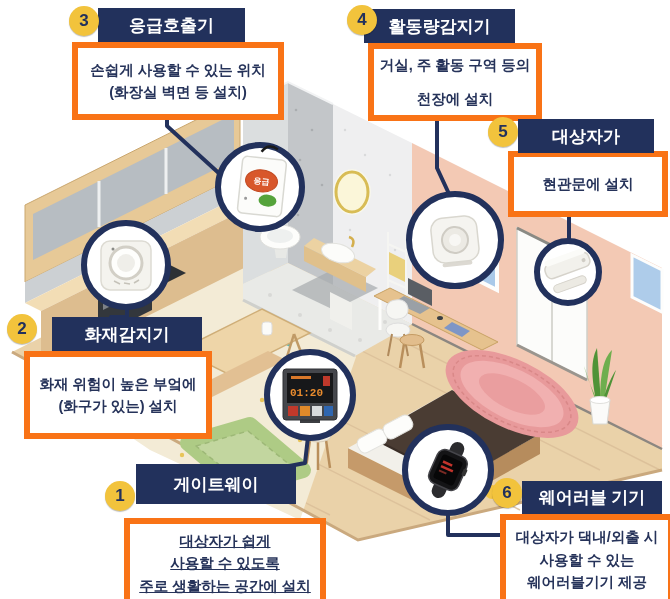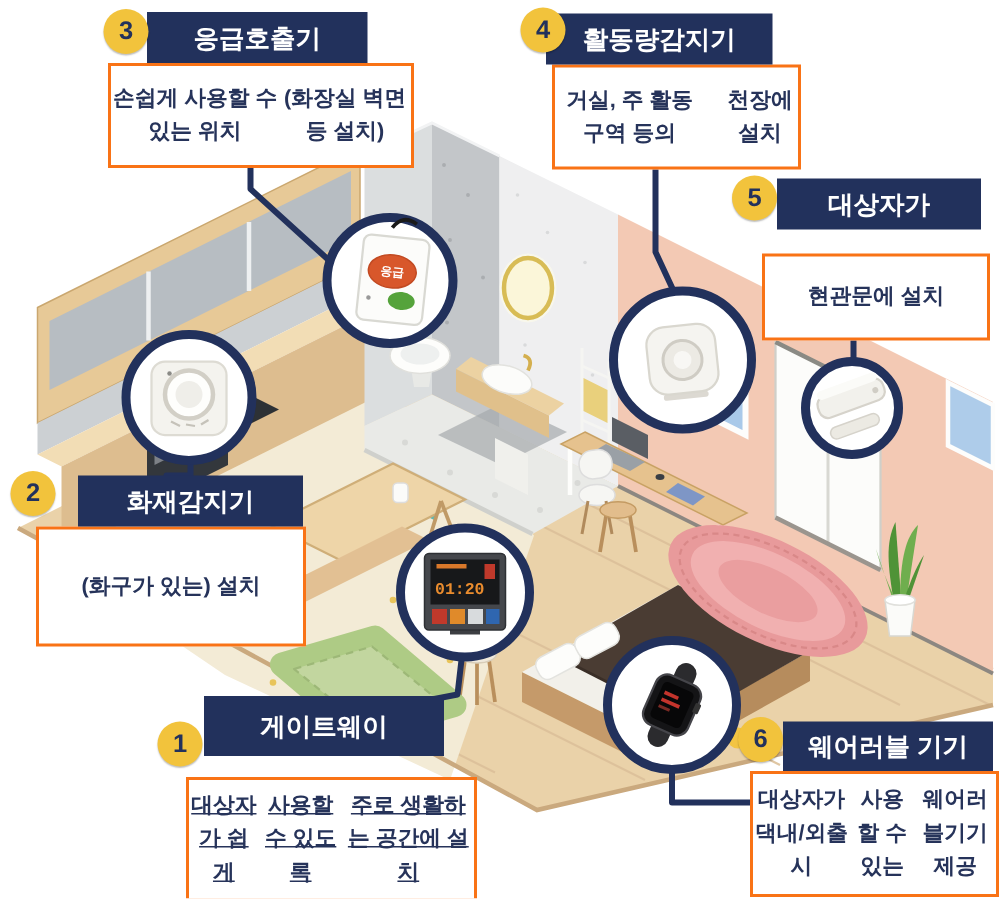--- a/index.html
+++ b/index.html
@@ -5,22 +5,22 @@
   html,body{margin:0;padding:0;background:#ffffff;}
   #stage{position:relative;width:670px;height:599px;overflow:hidden;background:#ffffff;
          font-family:"Liberation Sans","DejaVu Sans",sans-serif;}
   #room-svg{position:absolute;left:0;top:0;z-index:1;}
   .callout{position:absolute;z-index:10;}
   .badge{position:absolute;width:30px;height:30px;border-radius:50%;background:#f2c33c;
          color:#22315c;font-weight:bold;font-size:17px;display:flex;align-items:center;
          justify-content:center;z-index:13;box-shadow:0 1px 1px rgba(0,0,0,.25);}
   .titlebar{position:absolute;background:#22315c;color:#ffffff;font-weight:bold;font-size:17px;
          display:flex;align-items:center;justify-content:center;z-index:12;padding-left:0;}
-  .bodybox{position:absolute;background:#ffffff;border:2px solid #f97316;color:#26335a;
-         font-weight:600;font-size:14.5px;line-height:1.55;display:flex;flex-direction:row;
+  .bodybox{position:absolute;background:#ffffff;border:6px solid #f97316;color:#26335a;
+         font-weight:600;font-size:14.5px;line-height:1.55;display:flex;flex-direction:column;
          align-items:center;justify-content:center;text-align:center;z-index:11;}
 </style>
 </head>
 <body>
 
 <div id="stage">
 
 <svg id="room-svg" width="670" height="599" viewBox="0 0 670 599">
 
   <g>
@@ -315,29 +315,30 @@
   <div class="titlebar" style="left:364px;top:9px;width:151px;height:34px;">활동량감지기</div>
   <div class="bodybox" style="left:368px;top:43px;width:162px;height:66px;gap:12px;">
     <div>거실, 주 활동 구역 등의</div>
     <div>천장에 설치</div>
   </div>
 </div>
 
 <div class="callout">
   <div class="badge" style="left:488px;top:117px;">5</div>
   <div class="titlebar" style="left:518px;top:119px;width:136px;height:34px;">대상자가</div>
-  <div class="bodybox" style="left:508px;top:169px;width:148px;height:54px;">
+  <div class="bodybox" style="left:508px;top:151px;width:148px;height:54px;">
     <div>현관문에 설치</div>
   </div>
 </div>
 
 <div class="callout">
   <div class="badge" style="left:7px;top:314px;">2</div>
   <div class="titlebar" style="left:52px;top:317px;width:150px;height:34px;">화재감지기</div>
   <div class="bodybox" style="left:24px;top:351px;width:176px;height:76px;">
+    <div>화재 위험이 높은 부엌에</div>
     <div>(화구가 있는) 설치</div>
   </div>
 </div>
 
 <div class="callout">
   <div class="badge" style="left:105px;top:481px;">1</div>
   <div class="titlebar" style="left:136px;top:464px;width:160px;height:40px;">게이트웨이</div>
   <div class="bodybox" style="left:124px;top:518px;width:190px;height:79px;text-decoration:underline;">
     <div>대상자가 쉽게</div>
     <div>사용할 수 있도록</div>

